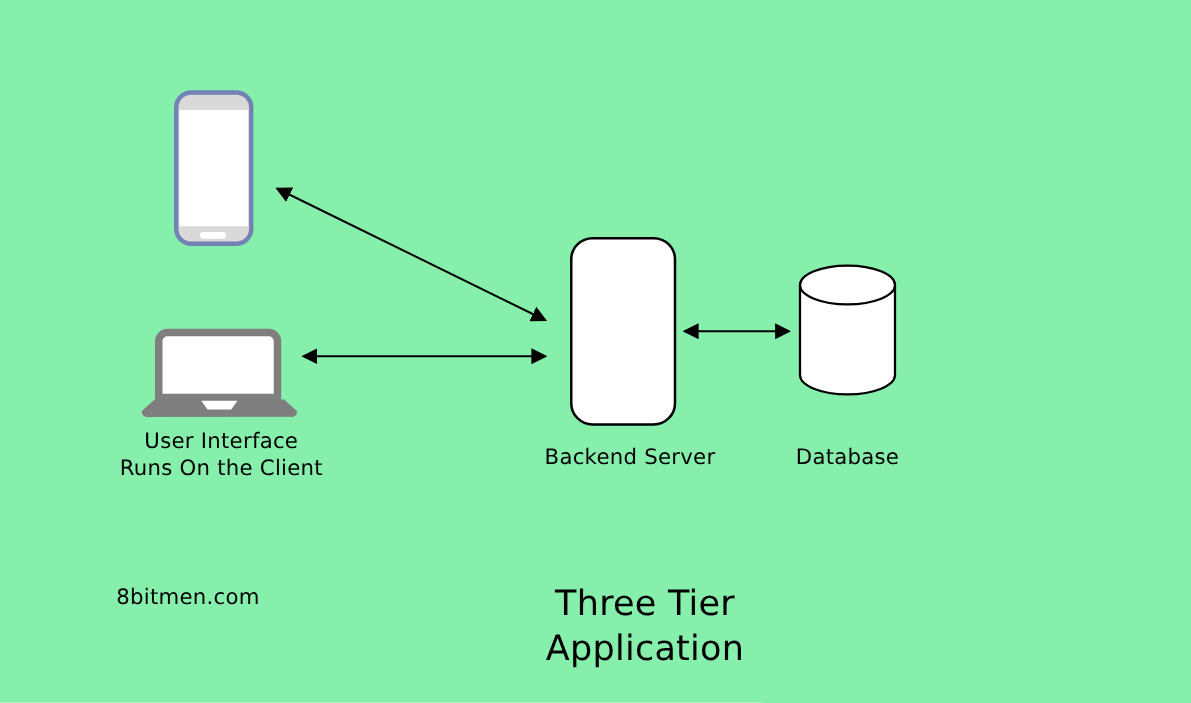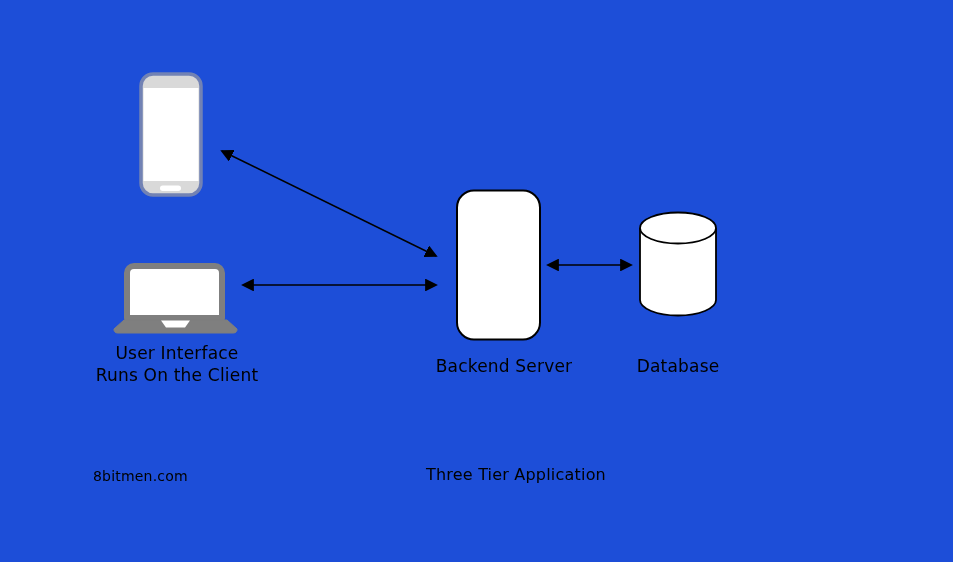--- a/index.html
+++ b/index.html
@@ -5,21 +5,21 @@
   html, body {
     margin: 0;
     padding: 0;
     font-family: "DejaVu Sans", sans-serif;
   }
   .canvas {
     position: relative;
     width: 953px;
     height: 562px;
     overflow: hidden;
-    background-color: #1d4ed8;
+    background-color: #86efac;
     background-image:
       linear-gradient(#dededе 0px, transparent 0px),
       linear-gradient(to bottom, #dedede 1px, transparent 1px),
       linear-gradient(to right, #dedede 1px, transparent 1px),
       linear-gradient(to bottom, #f4f4f4 1px, transparent 1px),
       linear-gradient(to right, #f4f4f4 1px, transparent 1px);
     background-size:
       50px 50px,
       50px 50px,
       50px 50px,
@@ -55,27 +55,27 @@
     left: 598px;
     top: 356px;
     width: 160px;
     font-size: 17px;
   }
   .watermark {
     left: 93px;
     top: 468px;
     width: 200px;
     text-align: left;
-    font-size: 14px;
+    font-size: 17px;
   }
   .title {
     left: 366px;
     top: 465px;
     width: 300px;
-    font-size: 16px;
+    font-size: 28px;
   }
 </style>
 </head>
 <body>
 
 <div class="canvas">
 
   <svg class="layer" width="953" height="562" viewBox="0 0 953 562">
     <defs>
       <marker id="arrowhead" viewBox="0 0 10 10" refX="8.5" refY="5" markerWidth="8" markerHeight="8" orient="auto-start-reverse">

